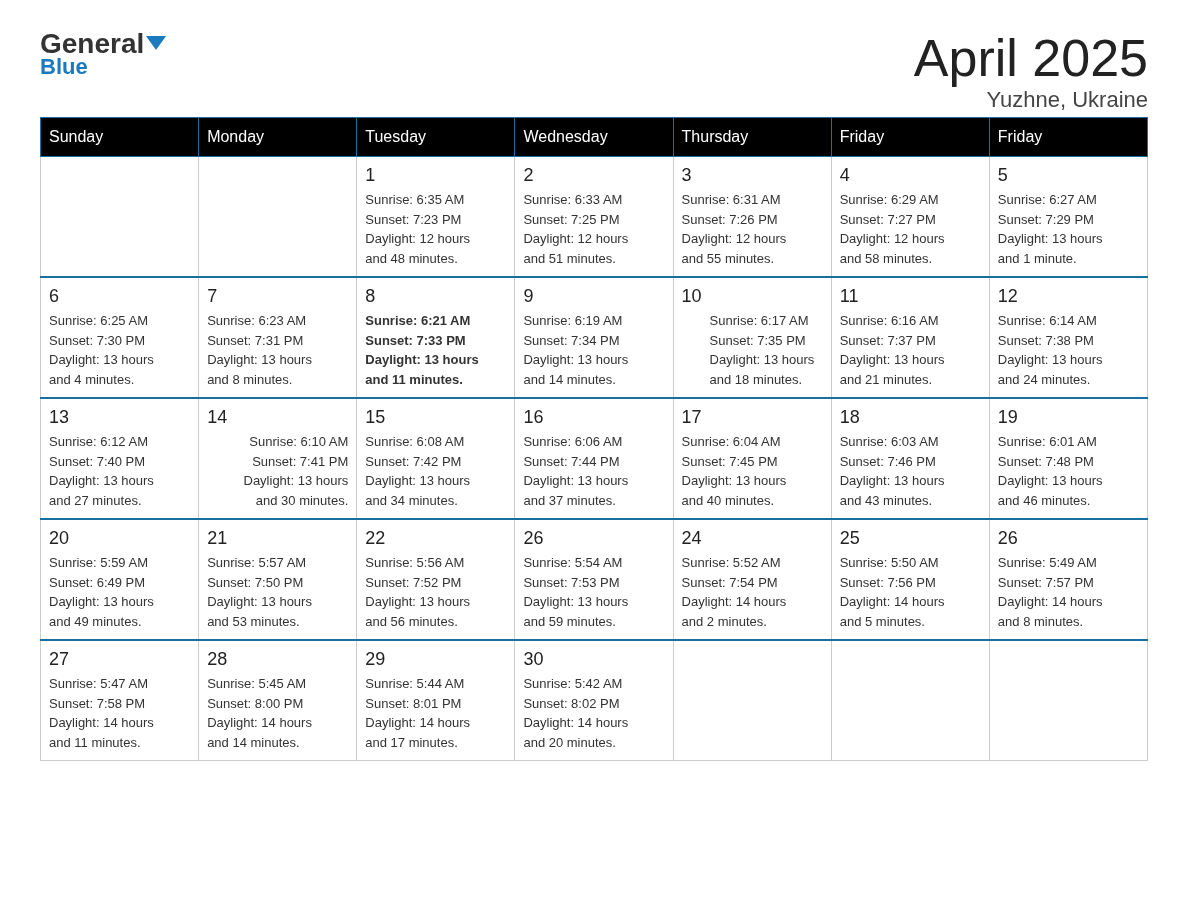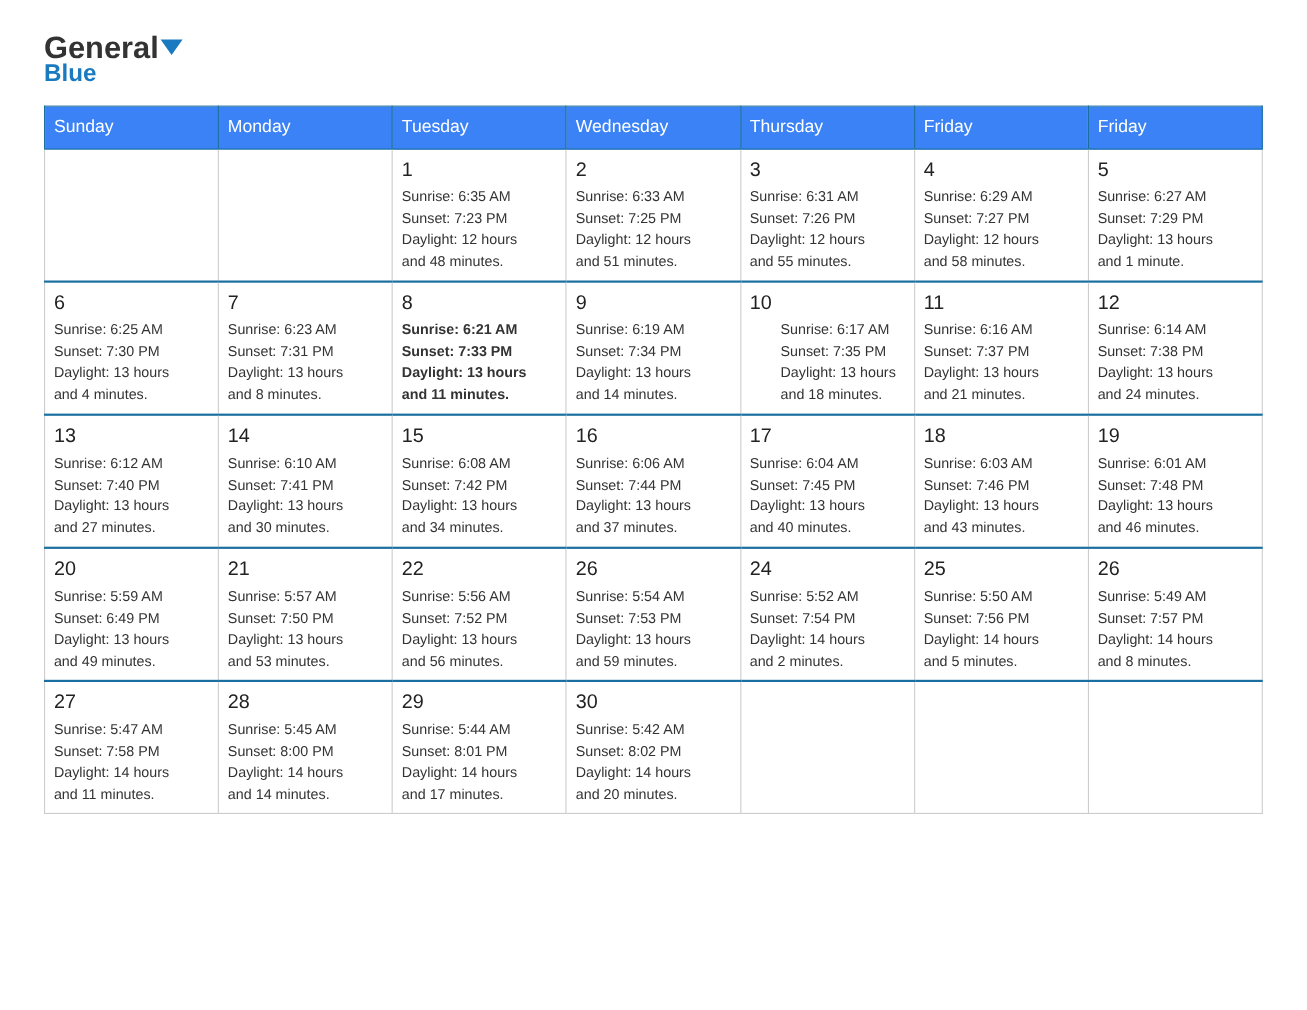--- a/index.html
+++ b/index.html
@@ -7,21 +7,21 @@
       font-family: Arial, sans-serif;
       background: #fff;
       padding: 30px 40px;
       width: 1188px;
       min-height: 918px;
     }
     .header {
       display: flex;
       justify-content: space-between;
       align-items: flex-start;
-      margin-bottom: 16px;
+      margin-bottom: 4px;
     }
     .logo {
       display: flex;
       flex-direction: column;
       align-items: flex-start;
     }
     .logo-text {
       font-size: 28px;
       font-weight: bold;
       color: #333;
@@ -46,21 +46,21 @@
       font-size: 22px;
       font-weight: normal;
       color: #444;
     }
     table {
       width: 100%;
       border-collapse: collapse;
       table-layout: fixed;
     }
     thead tr th {
-      background-color: #3b82f6;
+      background-color: #000000;
       color: #fff;
       padding: 10px 8px;
       font-size: 16px;
       font-weight: normal;
       text-align: left;
       border: 1px solid #1a6fa0;
     }
     tbody tr td {
       vertical-align: top;
       padding: 8px;
@@ -90,20 +90,22 @@
   </style>
 </head>
 <body>
 
 <div class="header">
   <div class="logo">
     <div class="logo-text">General<span style="display:inline-block;width:0;height:0;border-left:10px solid transparent;border-right:10px solid transparent;border-top:14px solid #1a7abf;margin-left:2px;vertical-align:middle;position:relative;top:-3px;"></span></div>
     <div class="logo-sub">Blue</div>
   </div>
   <div class="title-block">
+    <h1>April 2025</h1>
+    <h2>Yuzhne, Ukraine</h2>
   </div>
 </div>
 
 <table>
   <thead>
     <tr>
     <th>Sunday</th>
         <th>Monday</th>
         <th>Tuesday</th>
         <th>Wednesday</th>
@@ -206,21 +208,21 @@
       <tr>
         <td>
           <span class="day-number">13</span>
           <div class="day-info" style="white-space: pre-line;">Sunrise: 6:12 AM
 Sunset: 7:40 PM
 Daylight: 13 hours
 and 27 minutes.</div>
         </td>
         <td>
           <span class="day-number">14</span>
-          <div class="day-info" style="white-space: pre-line;">Sunrise: 6:10 AM
+          <div class="day-info" style="white-space: pre-line; text-align: right;">Sunrise: 6:10 AM
 Sunset: 7:41 PM
 Daylight: 13 hours
 and 30 minutes.</div>
         </td>
         <td>
           <span class="day-number">15</span>
           <div class="day-info" style="white-space: pre-line;">Sunrise: 6:08 AM
 Sunset: 7:42 PM
 Daylight: 13 hours
 and 34 minutes.</div>

